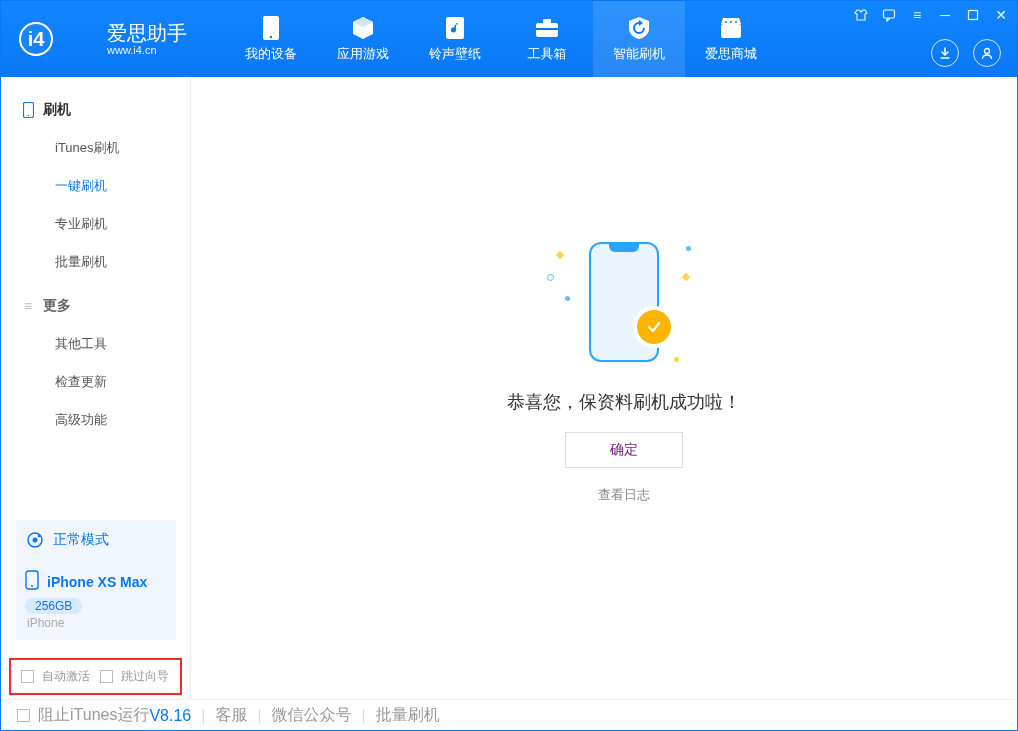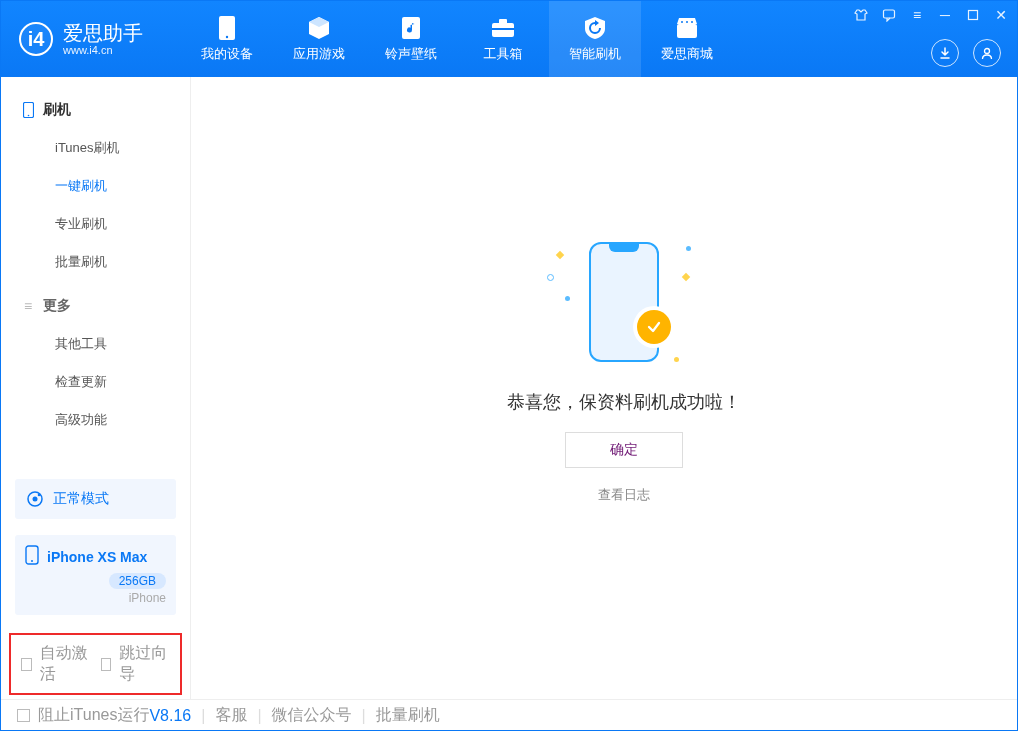--- a/index.html
+++ b/index.html
@@ -1,20 +1,20 @@
 <!DOCTYPE html>
 <html><head>
 <meta charset="utf-8">
 <style>
   * { box-sizing: border-box; margin: 0; padding: 0; font-family: "Microsoft YaHei", Arial, sans-serif; }
   body { background: #fff; width: 1018px; height: 731px; overflow: hidden; border: 1px solid #0a78f5; }
   .header { background: linear-gradient(to bottom, #1185ff, #0a78f5); height: 76px; display: flex; align-items: center; color: #fff; position: relative; }
   .logo-block { display: flex; align-items: center; padding: 0 18px; gap: 10px; }
   .logo-circle { width: 34px; height: 34px; border: 2.5px solid #fff; border-radius: 50%; display: flex; align-items: center; justify-content: center; font-weight: bold; font-size: 20px; background: rgba(255,255,255,0.05); }
-  .logo-text { display: flex; flex-direction: column; line-height: 1.1; }
+  .logo-text { display: flex; flex-direction: column; line-height: 1.1; margin-left: 44px; }
   .logo-title { font-size: 20px; font-weight: 500; }
   .logo-url { font-size: 11px; opacity: 0.9; }
   .navtabs { display: flex; margin-left: 20px; height: 100%; }
   .navtab { width: 92px; display: flex; flex-direction: column; align-items: center; justify-content: center; gap: 4px; cursor: pointer; font-size: 13px; text-align: center; }
   .navtab.active { background: rgba(255,255,255,0.12); }
   .tab-icon { width: 26px; height: 26px; display:flex; align-items:center; justify-content:center; }
   .win-controls { position: absolute; right: 8px; top: 6px; display: flex; gap: 12px; }
   .win-ctl { width:16px; height:16px; color:#fff; cursor:pointer; display:flex; align-items:center; justify-content:center; font-size:14px; opacity:0.9;}
   .header-right { position:absolute; right:16px; bottom:10px; display:flex; gap:14px; }
   .header-right-btn { width:28px; height:28px; border:1.5px solid rgba(255,255,255,0.8); border-radius:50%; display:flex; align-items:center; justify-content:center; cursor:pointer; color:#fff; font-size:15px;}
@@ -23,26 +23,26 @@
   .sidebar { width: 190px; border-right:1px solid #eee; display:flex; flex-direction:column; }
   .side-tree { padding: 14px 0; flex:1; overflow:auto; }
   .side-group { display:flex; align-items:center; gap:8px; padding: 10px 20px; font-size:14px; color:#333; }
   .side-group .gicon { width:14px; height:14px; display:flex; align-items:center; justify-content:center; }
   .side-item { padding: 10px 20px 10px 54px; font-size:13px; color:#555; cursor:pointer; }
   .side-item.active { color:#0a78f5; }
 
   .device-panel { padding:0 14px 10px; }
   .dev-row { background:#f1f6fe; border-radius:3px; padding:10px 10px; display:flex; align-items:center; gap:8px; margin-top:8px; }
   .dev-row .dcircle { width:20px;height:20px; border-radius:50%; display:flex;align-items:center;justify-content:center; }
-  .dev-name-row { background:#f1f6fe; border-radius:3px; padding:10px 10px; margin-top:16px;text-align:right; }
+  .dev-name-row { background:#f1f6fe; border-radius:3px; padding:10px 10px; margin-top:0; }
   .dev-name { font-weight:600; color:#0a78f5; font-size:14px;}
   .dev-size { display:inline-block; background:#d7e8ff; color:#0a78f5; border-radius:10px; padding:1px 10px; font-size:12px; margin-top:4px;}
   .dev-type { color:#aaa; font-size:12px; margin-top:2px; padding-left:2px;}
 
-  .checkbox-row { border:2px solid #ee2a2a; padding:8px 10px; display:flex; gap:10px; font-size:16px; color:#999; align-items:center; margin: 8px 8px 4px 8px;}
+  .checkbox-row { border:2px solid #ee2a2a; padding:8px 10px; display:flex; gap:10px; font-size:12px; color:#999; align-items:center; margin: 8px 8px 4px 8px;}
   .cbox { width:13px; height:13px; border:1px solid #bbb; display:inline-block; vertical-align:middle; margin-right:4px; cursor:pointer; }
   .cbox-label { display:flex; align-items:center; gap:4px; cursor:pointer; }
 
   .main { flex:1; display:flex; align-items:center; justify-content:center; position:relative; }
   .success-block { display:flex; flex-direction:column; align-items:center; gap:18px; transform: translateY(-20px); margin-left: 40px;}
   .phonewrap { width:170px; height:140px; position:relative; display:flex; align-items:center; justify-content:center; }
   .phone { width:70px; height:120px; border:2.5px solid #27a6ff; border-radius:12px; position:relative; background:#eaf4ff; }
   .phone .notch { position:absolute; top:0; left:50%; transform:translateX(-50%); width:30px; height:8px; background:#27a6ff; border-radius:0 0 6px 6px;}
   .badge { position:absolute; right:38px; bottom:28px; width:34px; height:34px; background:#ffb400; border-radius:50%; display:flex; align-items:center; justify-content:center; color:#fff; box-shadow:0 0 0 4px #fff;}
   .spark { position:absolute; width:6px;height:6px; background:#ffd44d; transform:rotate(45deg);}

